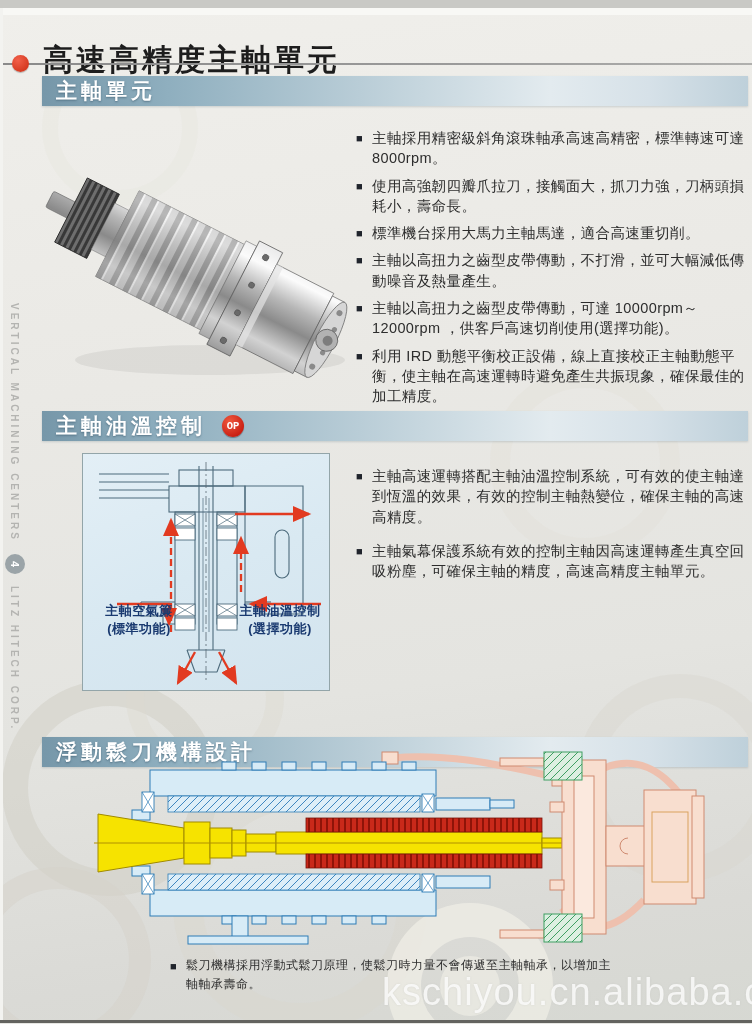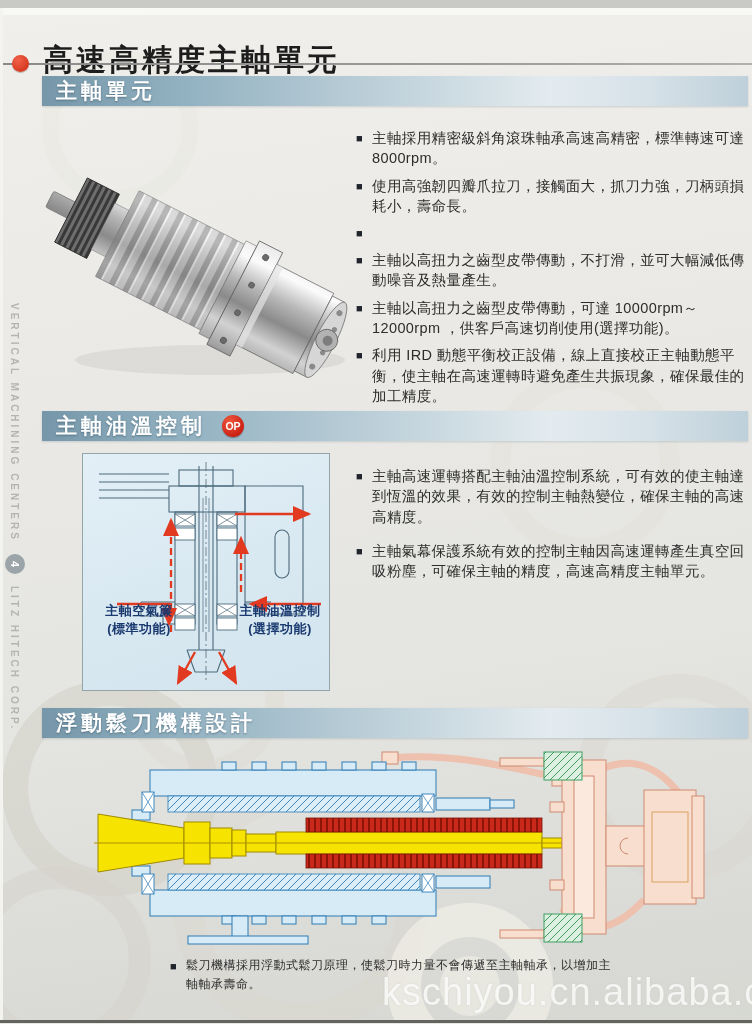--- a/index.html
+++ b/index.html
@@ -41,20 +41,21 @@
   .section-bar .bar-label{
     font-size:21px;font-weight:bold;color:#ffffff;letter-spacing:4px;
     text-shadow:0 1px 2px rgba(40,70,90,.5);
   }
   .op-badge{
     margin-left:16px;width:22px;height:22px;border-radius:50%;
     background:radial-gradient(circle at 35% 30%,#f0583d,#c81e12 75%);
     color:#fff;font-size:10.5px;font-weight:bold;letter-spacing:0;
     display:flex;align-items:center;justify-content:center;
     box-shadow:0 1px 1px rgba(0,0,0,.35);
+    font-family:Liberation Mono, monospace;
   }
 
   
   .bullets{position:absolute;left:356px;width:394px;list-style:none;margin:0;padding:0;}
   .bullets li{display:flex;margin-bottom:7px;}
   .bullets .bm{
     flex:0 0 16px;color:#20242c;font-size:11px;line-height:20px;
   }
   .bullets .bt{
     color:#2d2d2d;font-size:14.5px;line-height:1.4;letter-spacing:.4px;
@@ -181,20 +182,21 @@
       <li>
           <span class="bm">■</span>
           <span class="bt">主軸採用精密級斜角滾珠軸承高速高精密，標準轉速可達8000rpm。</span>
         </li>
       <li>
           <span class="bm">■</span>
           <span class="bt">使用高強韌四瓣爪拉刀，接觸面大，抓刀力強，刀柄頭損耗小，壽命長。</span>
         </li>
       <li>
           <span class="bm">■</span>
+          <span class="bt">標準機台採用大馬力主軸馬達，適合高速重切削。</span>
         </li>
       <li>
           <span class="bm">■</span>
           <span class="bt">主軸以高扭力之齒型皮帶傳動，不打滑，並可大幅減低傳動噪音及熱量產生。</span>
         </li>
       <li>
           <span class="bm">■</span>
           <span class="bt">主軸以高扭力之齒型皮帶傳動，可達 10000rpm～12000rpm ，供客戶高速切削使用(選擇功能)。</span>
         </li>
       <li>
@@ -268,21 +270,21 @@
       <li style="margin-bottom:14px;">
           <span class="bm">■</span>
           <span class="bt">主軸高速運轉搭配主軸油溫控制系統，可有效的使主軸達到恆溫的效果，有效的控制主軸熱變位，確保主軸的高速高精度。</span>
         </li>
       <li>
           <span class="bm">■</span>
           <span class="bt">主軸氣幕保護系統有效的控制主軸因高速運轉產生真空回吸粉塵，可確保主軸的精度，高速高精度主軸單元。</span>
         </li>
     </ul>
 
-    <div class="section-bar" style="top:700px;">
+    <div class="section-bar" style="top:729px;">
       <span class="bar-label">浮動鬆刀機構設計</span>
     </div>
 
     <svg class="artwork" style="left:92px;top:742px;" width="616" height="198" viewBox="0 0 616 198">
       <defs>
         <pattern id="hatchB" patternUnits="userSpaceOnUse" width="8" height="8">
           <rect width="8" height="8" fill="#ddeef8"></rect>
           <path d="M0,8 L8,0" stroke="#3f87c0" stroke-width="1"></path>
         </pattern>
         <pattern id="hatchG" patternUnits="userSpaceOnUse" width="8" height="8">

